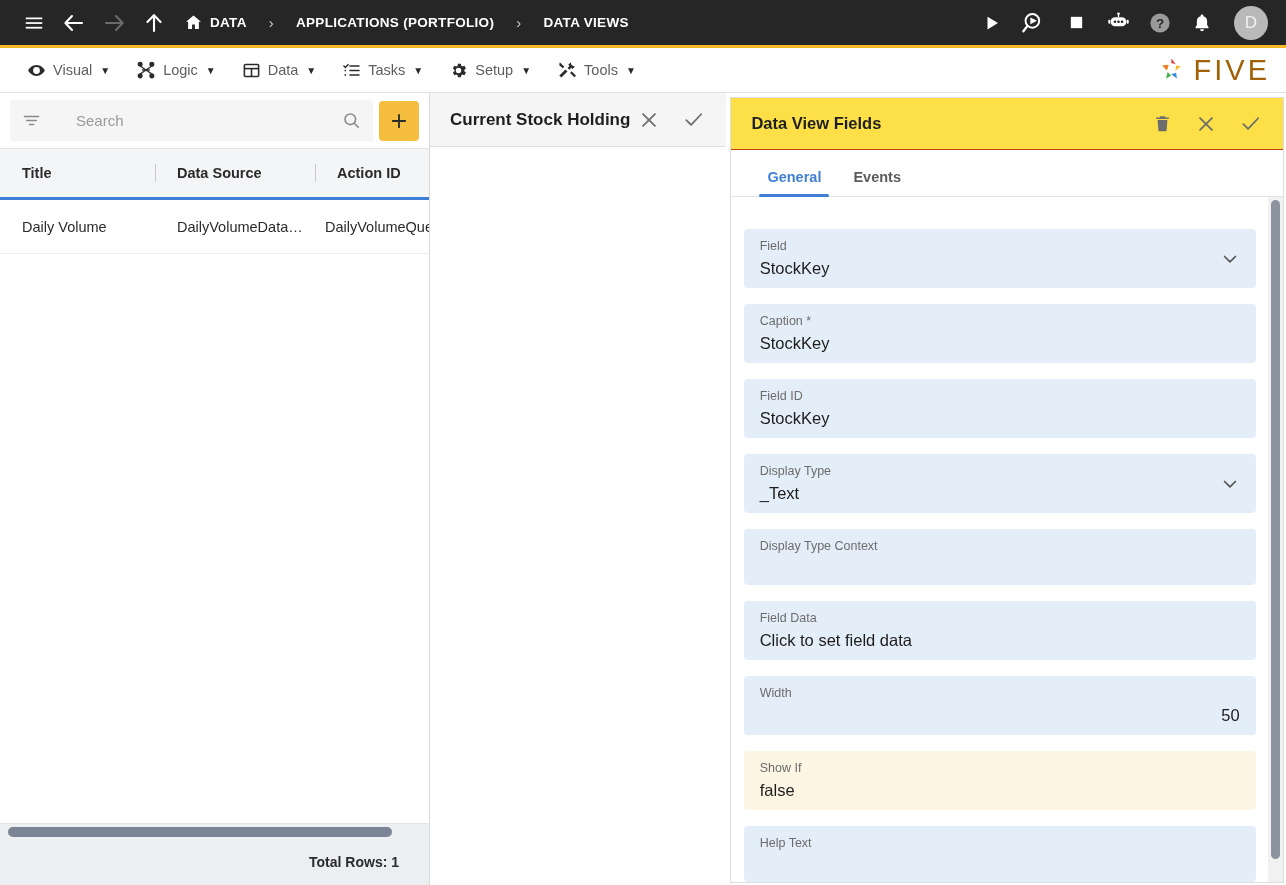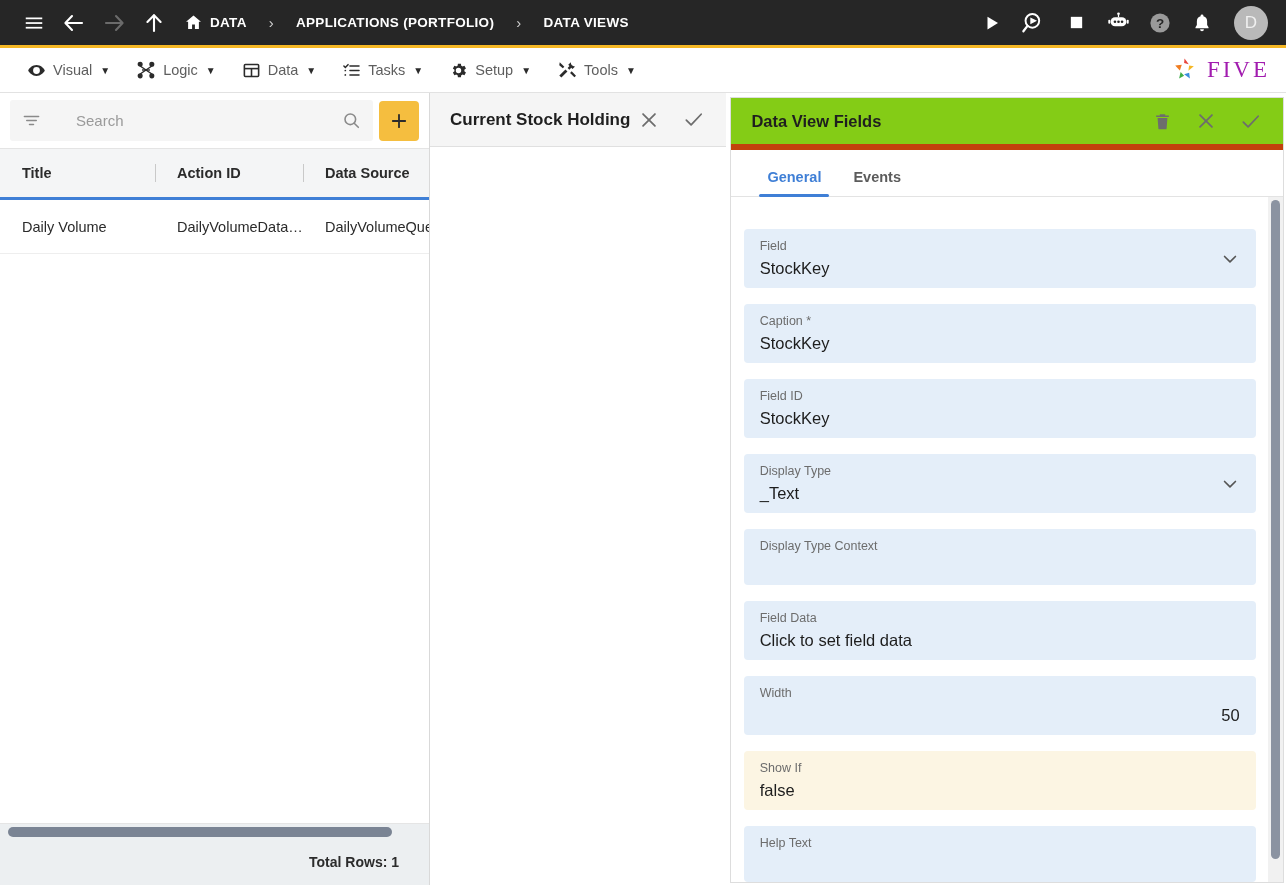--- a/index.html
+++ b/index.html
@@ -73,22 +73,22 @@
     white-space: nowrap;
   }
   .menu-item .mi-ico { color: #2b2b2b; display:flex; align-items:center; }
   .menu-item .caret { font-size: 10px; color: #2b2b2b; margin-left: 1px; }
   .brand {
     margin-left: auto;
     margin-right: 16px;
     display: flex; align-items: center; gap: 7px;
   }
   .brand-text {
-    font-size: 23px; letter-spacing: 3px; color: #a21caf;
-    font-family: Liberation Serif, serif;
+    font-size: 29px; letter-spacing: 3px; color: #a16207;
+    font-family: Liberation Sans, sans-serif;
   }
 
   
   .body {
     display: flex;
     height: 792px;
     background: #ffffff;
   }
 
   
@@ -223,24 +223,24 @@
   .inner-panel {
     flex: 1;
     margin: 4px 2px 2px 4px;
     border: 1px solid #dddddd;
     display: flex; flex-direction: column;
     overflow: hidden;
     background: #fff;
   }
   .inner-header {
     height: 52px;
-    background: #84cc16;
+    background: #fde047;
     display: flex; align-items: center;
     padding: 0 14px 0 20px;
-    border-bottom: 6px solid #c2410c;
+    border-bottom: 1px solid #c2410c;
     flex: 0 0 auto;
     text-align: center;
   }
   .inner-title { font-size: 16.5px; font-weight: bold; color: #1f1f1f; }
 
   .tabs {
     height: 47px;
     display: flex; align-items: flex-end;
     padding-left: 20px;
     border-bottom: 1px solid #e3e3e3;
@@ -516,27 +516,27 @@
                 <line x1="4.6" y1="12" x2="19.4" y2="12"></line>
               </svg>
           </span>
         </button>
       </div>
 
       <div class="table-head">
         <div class="th th-title">
           <span>Title</span>
         </div>
+        <div class="th th-source">
+          <span class="divider"></span>
+          <span>Data Source</span>
+        </div>
         <div class="th th-action">
           <span class="divider"></span>
           <span>Action ID</span>
-        </div>
-        <div class="th th-source">
-          <span class="divider"></span>
-          <span>Data Source</span>
         </div>
       </div>
 
       <div class="table-body">
         <div class="trow">
           <div class="td td-title">Daily Volume</div>
           <div class="td td-action">DailyVolumeData…</div>
           <div class="td td-source">DailyVolumeQue</div>
         </div>
       </div>

